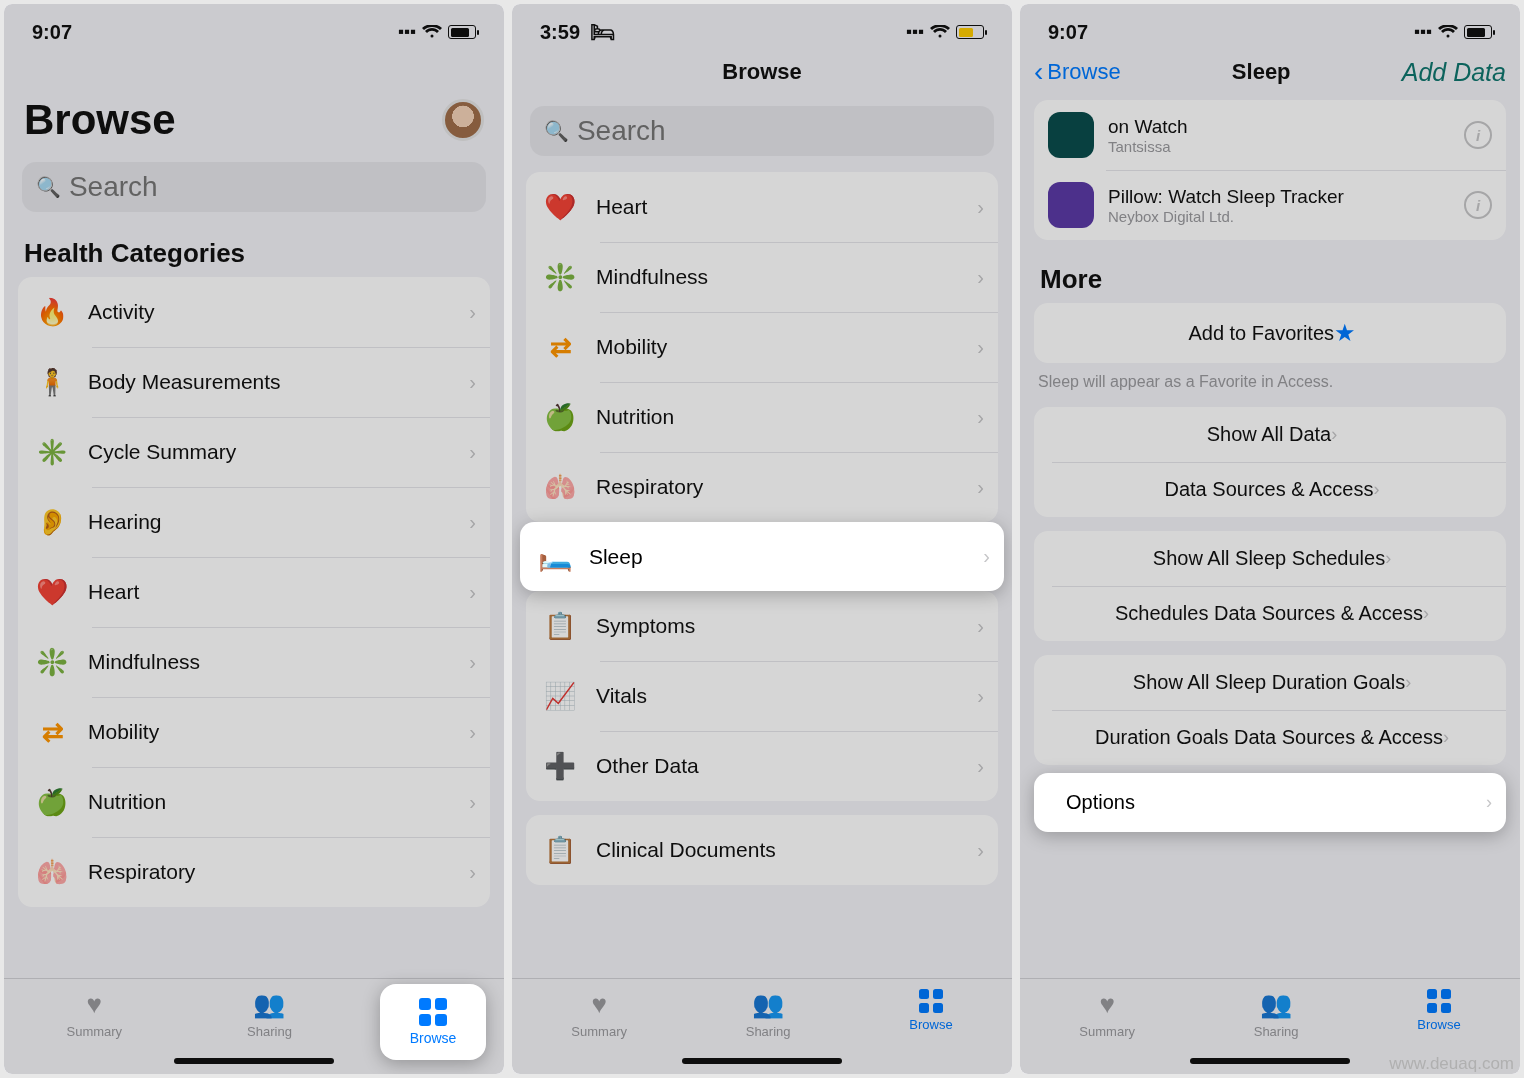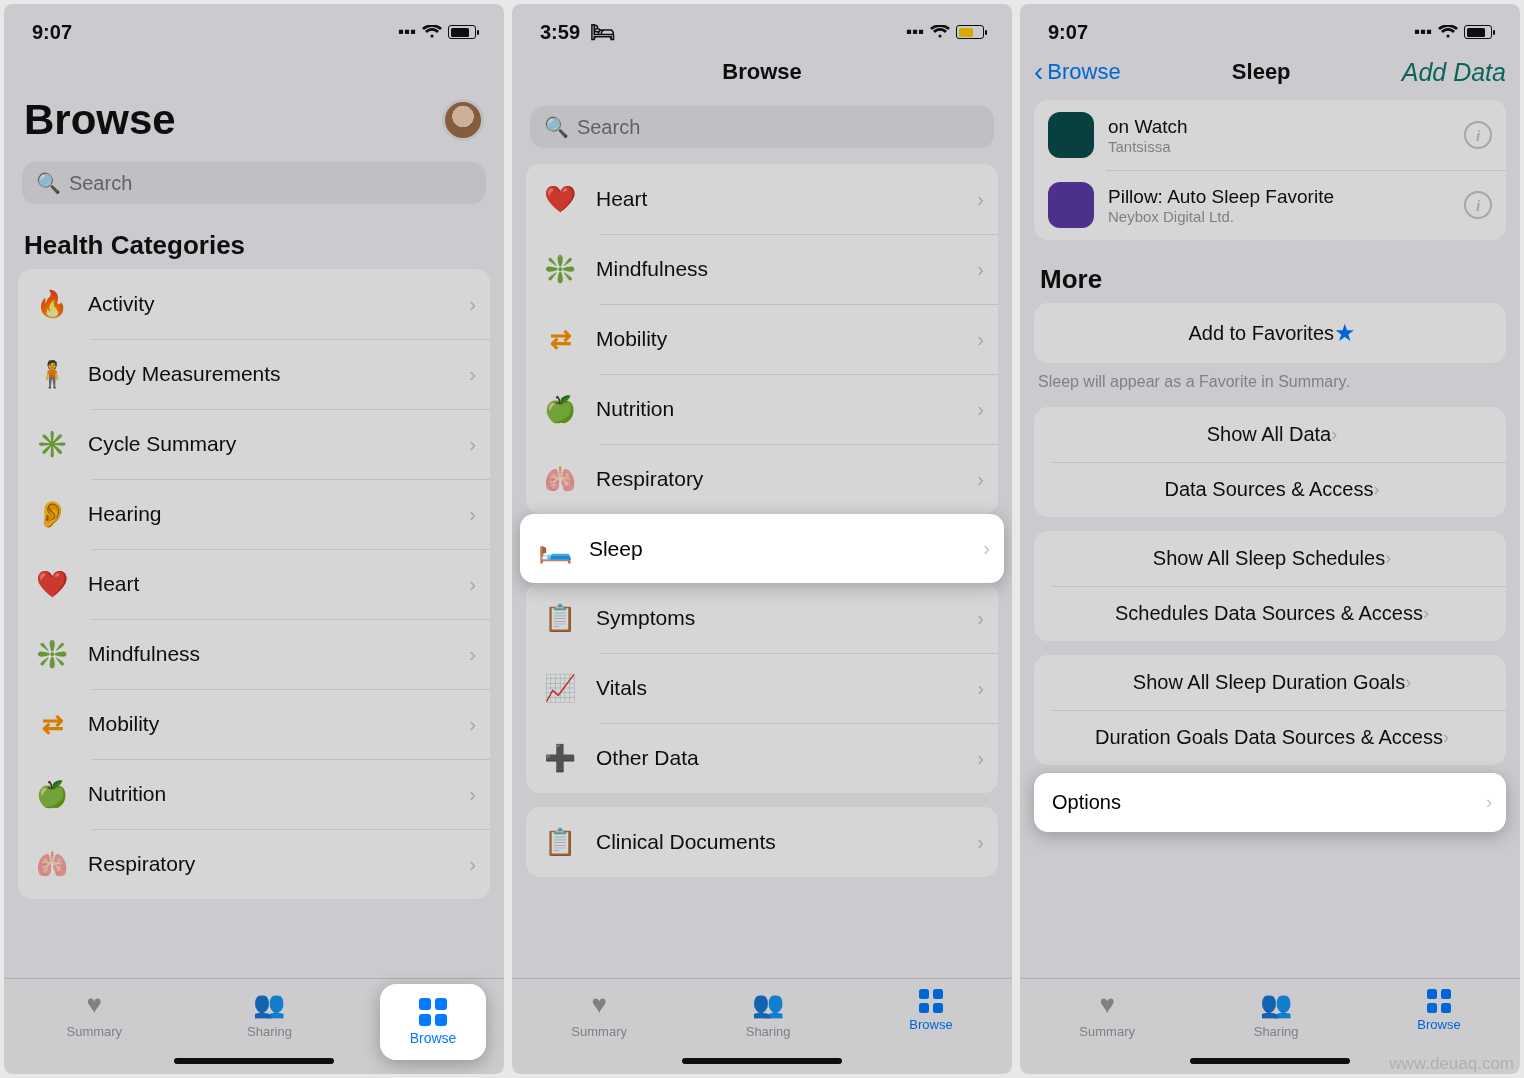--- a/index.html
+++ b/index.html
@@ -59,21 +59,21 @@
     border: 3px solid #e4e4e4;
   }
 
   
   .search {
     margin: 6px 18px 16px 18px; border-radius: 14px; background: #e5e5ea;
     display: flex; align-items: center; gap: 8px; padding: 9px 14px;
   }
   .search .icon { color: #8a8a8e; font-size: 20px; }
   .search input {
-    border: none; background: transparent; outline: none; font-size: 20px; color: #8a8a8e; flex: 1;
+    border: none; background: transparent; outline: none; font-size: 28px; color: #8a8a8e; flex: 1;
   }
 
   
   .section-header { font-size: 26px; font-weight: 800; padding: 10px 20px 8px 20px; color: #111; }
 
   
   .card {
     background: #fff; border-radius: 14px; margin: 0 14px 14px 14px;
     display: flex; flex-direction: column;
   }
@@ -136,21 +136,21 @@
     color:#007aff; font-size:14px; z-index:6;
   }
   .grid-icon { width:28px; height:28px; position:relative; }
   .grid-icon span{position:absolute;width:12px;height:12px;border-radius:3px;background:#007aff;}
   .grid-icon span:nth-child(1){top:0;left:0;} .grid-icon span:nth-child(2){top:0;right:0;}
   .grid-icon span:nth-child(3){bottom:0;left:0;} .grid-icon span:nth-child(4){bottom:0;right:0;}
 
   
   .options-highlight {
     background:#fff; border-radius:14px; margin:4px 14px; box-shadow:0 4px 18px rgba(0,0,0,0.25);
-    display:flex; align-items:center; justify-content:space-between; padding:18px 14px 18px 18px;
+    display:flex; align-items:center; justify-content:space-between; padding:18px 14px 18px 32px;
   }
 
   .grid-icon-sm { width:24px; height:24px; position:relative; }
   .grid-icon-sm span{position:absolute;width:10px;height:10px;border-radius:2.5px;background:currentColor;}
   .grid-icon-sm span:nth-child(1){top:0;left:0;} .grid-icon-sm span:nth-child(2){top:0;right:0;}
   .grid-icon-sm span:nth-child(3){bottom:0;left:0;} .grid-icon-sm span:nth-child(4){bottom:0;right:0;}
 
   .content { flex:1; overflow:hidden; display:flex; flex-direction:column; }
 
   .watermark { position:absolute; bottom:4px; right:10px; font-size:17px; color:#b0b0b0; z-index:10; }
@@ -390,36 +390,36 @@
         <div class="app-icon" style="background:#0a4d4d"></div>
         <div class="app-text" style="flex:1">
             <div class="name">on Watch</div>
             <div class="sub">Tantsissa</div>
           </div>
         <div class="info-circle">i</div>
       </div>
       <div class="app-row">
         <div class="app-icon" style="background:#5b3aa6"></div>
         <div class="app-text" style="flex:1">
-            <div class="name">Pillow: Auto Sleep Favorite</div>
+            <div class="name">Pillow: Watch Sleep Tracker</div>
             <div class="sub">Neybox Digital Ltd.</div>
           </div>
         <div class="info-circle">i</div>
       </div>
     </div>
 
     <div class="section-header">More</div>
 
     <div class="list-group" style="margin-bottom:0">
       <div class="plain-row">
         <span class="label">Add to Favorites</span>
         <span class="star">★</span>
       </div>
     </div>
-    <div class="hint">Sleep will appear as a Favorite in Summary.</div>
+    <div class="hint">Sleep will appear as a Favorite in Access.</div>
 
     <div class="list-group">
       <div class="plain-row">
           <span class="label">Show All Data</span>
           <span class="chev">›</span>
         </div>
       <div class="plain-row">
           <span class="label">Data Sources &amp; Access</span>
           <span class="chev">›</span>
         </div>

